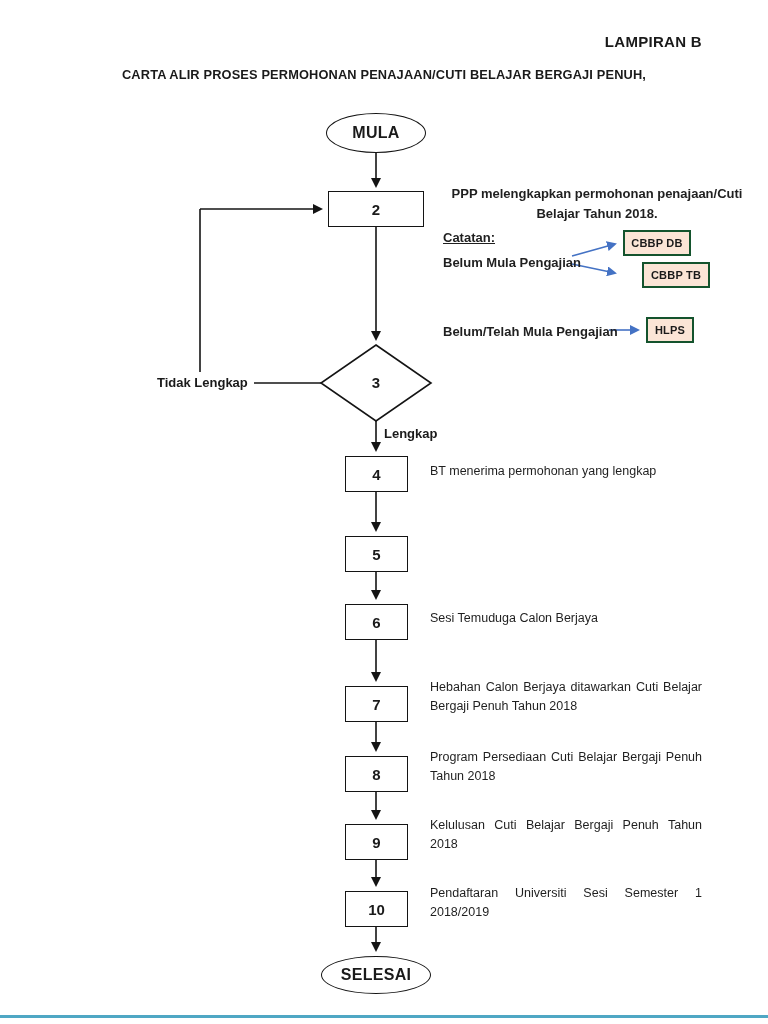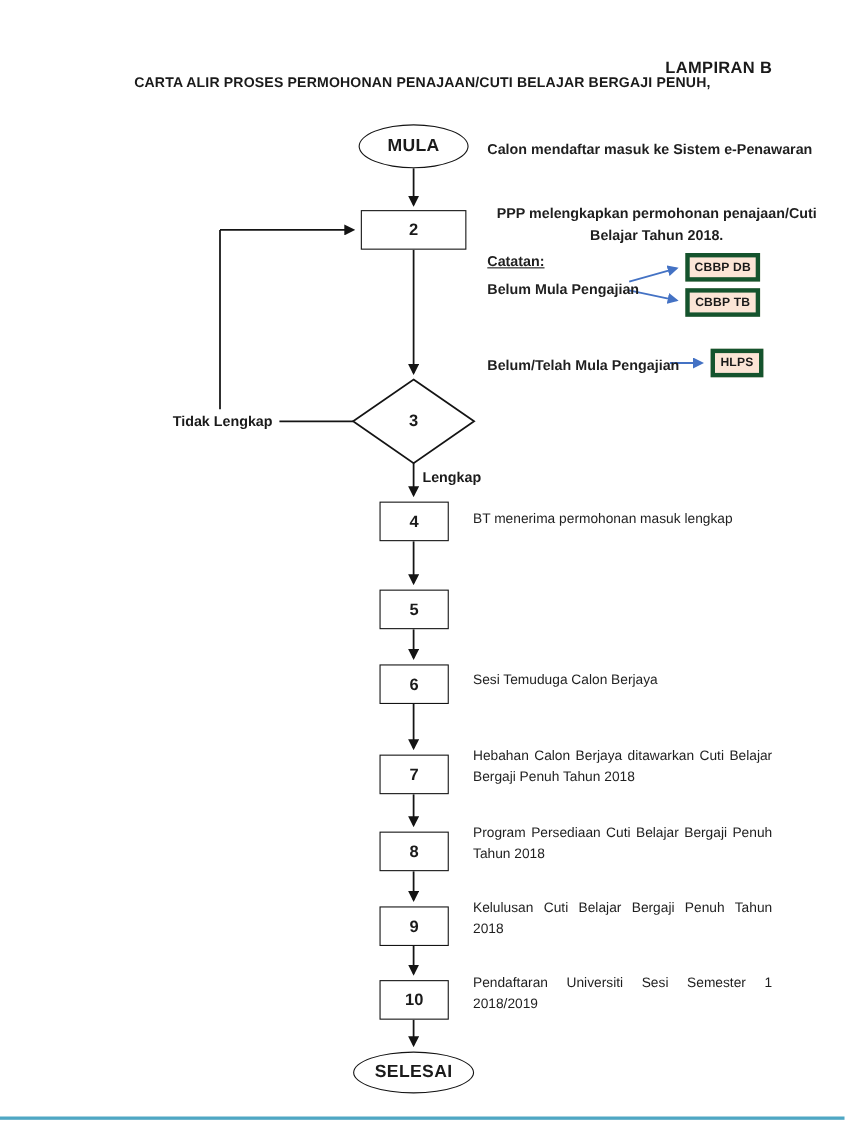--- a/index.html
+++ b/index.html
@@ -5,41 +5,41 @@
   * { margin:0; padding:0; box-sizing:border-box; }
   html,body { background:#ffffff; }
   .page {
     position:relative; width:768px; height:1024px; background:#fff;
     font-family:"Liberation Sans", sans-serif; color:#1a1a1a; overflow:hidden;
   }
   svg.layer { position:absolute; left:0; top:0; z-index:1; }
 
   .lampiran {
     position:absolute; top:33px; right:66px;
-    font-weight:bold; font-size:15px; letter-spacing:.3px; z-index:2;margin-top:20px;
+    font-weight:bold; font-size:15px; letter-spacing:.3px; z-index:2;
   }
   .title {
     position:absolute; left:34px; top:64px; width:700px; text-align:center;
     font-weight:bold; font-size:12.8px; line-height:1.72; letter-spacing:.15px; z-index:2;
   }
 
   .node {
     position:absolute; z-index:2; display:flex; align-items:center; justify-content:center;
     background:#fff; border:1.6px solid #141414; font-weight:bold;
   }
   .oval { border-radius:50%; font-size:16px; letter-spacing:.3px; }
   .rect { font-size:15px; }
   .step3-label {
     position:absolute; z-index:2; width:40px; text-align:center;
     font-weight:bold; font-size:15px;
   }
 
   .tag {
     position:absolute; z-index:2; display:flex; align-items:center; justify-content:center;
-    background:var(--tag_fill, #FBE5D6); border:4px solid #14532d;
+    background:var(--tag_fill, #FBE5D6); border:2px solid #14532d;
     font-size:11px; font-weight:600; letter-spacing:.2px;
   }
 
   .note { position:absolute; z-index:2; font-size:12.5px; line-height:1.5; color:#1f1f1f; }
   .note.b { font-weight:bold; font-size:13px; }
   .nowrap { white-space:nowrap; }
   .center { text-align:center; }
   .justify { text-align:justify; }
   .underline { text-decoration:underline; }
 
@@ -130,47 +130,46 @@
     <span>10</span>
   </div>
 
   <div class="node oval" style="left:321px; top:956px; width:110px; height:38px;">
     <span>SELESAI</span>
   </div>
 
   <div class="branch-label" style="left:157px; top:375px;">Tidak Lengkap</div>
   <div class="branch-label" style="left:384px; top:426px;">Lengkap</div>
 
-  <div class="note b nowrap" style="left:443px; top:126px;">Calon mendaftar masuk ke Sistem e-Penawaran</div>
 
   <div class="note b center" style="left:447px; top:184px; width:300px;">PPP melengkapkan permohonan penajaan/Cuti Belajar Tahun 2018.</div>
 
   <div class="note b underline nowrap" style="left:443px; top:228px;">Catatan:</div>
 
   <div class="note b nowrap" style="left:443px; top:253px;">Belum Mula Pengajian</div>
 
   <div class="note b nowrap" style="left:443px; top:322px;">Belum/Telah Mula Pengajian</div>
 
-  <div class="note nowrap" style="left:430px; top:462px;">BT menerima permohonan masuk lengkap</div>
+  <div class="note nowrap" style="left:430px; top:462px;">BT menerima permohonan yang lengkap</div>
 
 
   <div class="note nowrap" style="left:430px; top:609px;">Sesi Temuduga Calon Berjaya</div>
 
   <div class="note justify" style="left:430px; top:678px; width:272px;">Hebahan Calon Berjaya ditawarkan Cuti Belajar Bergaji Penuh Tahun 2018</div>
 
   <div class="note justify" style="left:430px; top:748px; width:272px;">Program Persediaan Cuti Belajar Bergaji Penuh Tahun 2018</div>
 
   <div class="note justify" style="left:430px; top:816px; width:272px;">Kelulusan Cuti Belajar Bergaji Penuh Tahun 2018</div>
 
   <div class="note justify" style="left:430px; top:884px; width:272px;">Pendaftaran Universiti Sesi Semester 1 2018/2019</div>
 
   <div class="tag" style="left:623px; top:230px; width:68px; height:26px;">
     <span>CBBP DB</span>
   </div>
-  <div class="tag" style="left:623px; top:262px; width:68px; height:26px;">
+  <div class="tag" style="left:642px; top:262px; width:68px; height:26px;">
     <span>CBBP TB</span>
   </div>
   <div class="tag" style="left:646px; top:317px; width:48px; height:26px;">
     <span>HLPS</span>
   </div>
 
   <div class="footer-line"></div>
 
 </div>
 

